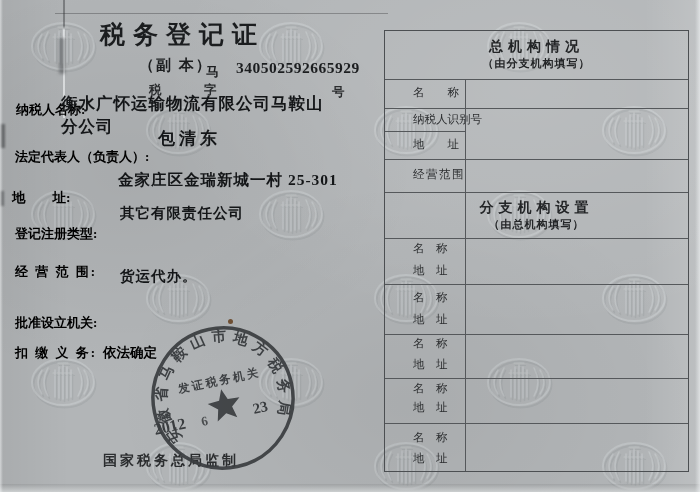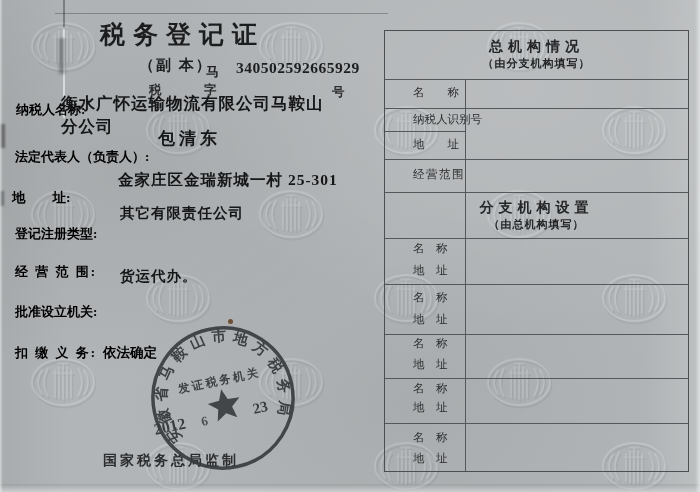--- a/index.html
+++ b/index.html
@@ -107,21 +107,21 @@
 
   <div class="abs val" style="left:118px;top:170px;font-size:15.5px;">金家庄区金瑞新城一村 25-301</div>
   <div class="abs lbl" style="left:12px;top:189px;font-size:13.5px;">地　　址:</div>
 
   <div class="abs lbl" style="left:15px;top:225px;">登记注册类型:</div>
   <div class="abs val" style="left:120px;top:204px;font-size:14.5px;">其它有限责任公司</div>
 
   <div class="abs val" style="left:120px;top:241px;font-size:14.5px;margin-top:26px;">货运代办。</div>
   <div class="abs lbl" style="left:15px;top:263px;letter-spacing:2px;">经 营 范 围:</div>
 
-  <div class="abs lbl" style="left:15px;top:303px;">批准设立机关:</div>
+  <div class="abs lbl" style="left:15px;top:314px;">批准设立机关:</div>
 
   <div class="abs lbl" style="left:15px;top:344px;letter-spacing:2px;">扣 缴 义 务:</div>
   <div class="abs lbl" style="left:103px;top:344px;font-size:13.5px;">依法确定</div>
 
   <div class="abs footer-note" style="left:103px;top:452px;">国家税务总局监制</div>
 
   <svg class="seal-svg" width="176" height="166" viewBox="0 0 176 166">
     <g transform="rotate(-12 88 80)" fill="#35383b">
       <circle cx="88" cy="80" r="70" fill="none" stroke="#3a3d40" stroke-width="3.5"></circle>
       <path id="sealArc" d="M 41.3,112.7 A 57,57 0 1 1 134.7,112.7" fill="none"></path>

